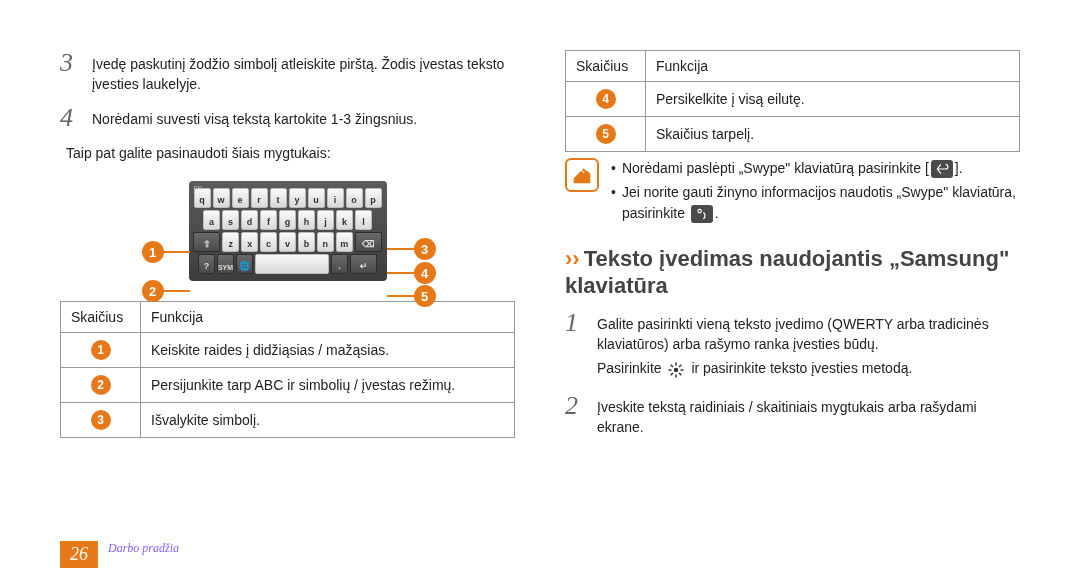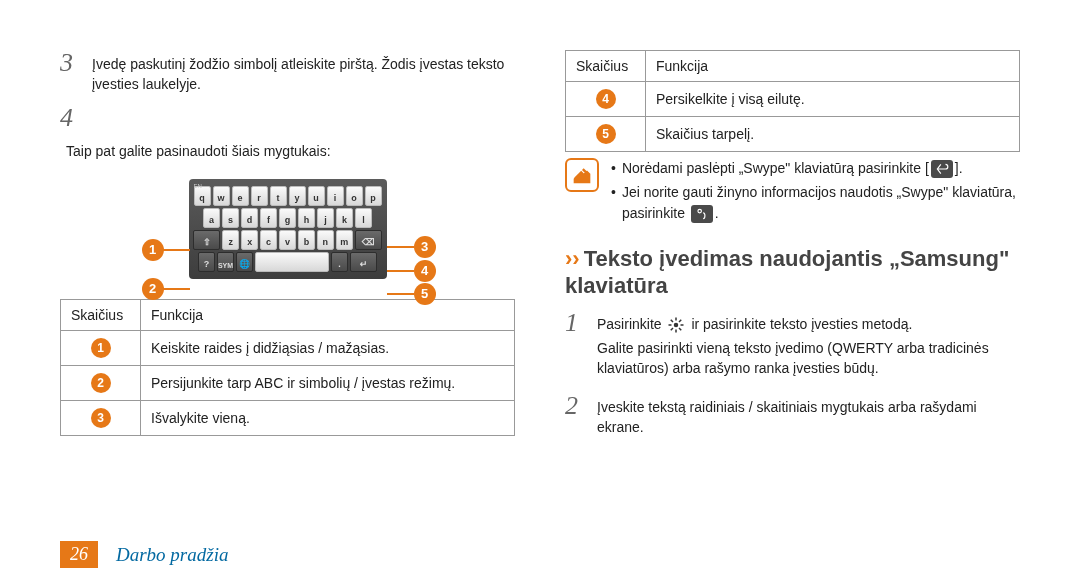--- a/index.html
+++ b/index.html
@@ -183,53 +183,53 @@
     font-size:22px;
     font-weight:bold;
     margin-right:4px;
   }
 
   .footer {
     position:absolute;
     left:60px;
     bottom:18px;
     display:flex;
-    align-items:center;
-    gap:18px;
+    gap:10px;
   }
   .footer .pg {
     background:#e67817;
     color:#fff;
     font-style:italic;
     font-family:Georgia, serif;
     font-size:18px;
     padding:3px 10px;
   }
   .footer .sect {
     font-style:italic;
     font-family:Georgia, serif;
-    font-size:19px;
-    color:#0369a1;
+    font-size:12px;
+    color:#8b5cf6;
   }
 </style>
 </head>
 <body>
 
 <div class="columns">
 
   <div class="col">
 
     <div class="step">
       <div class="step-num">3</div>
       <div class="step-body">Įvedę paskutinį žodžio simbolį atleiskite pirštą. Žodis įvestas teksto įvesties laukelyje.</div>
     </div>
 
     <div class="step">
       <div class="step-num">4</div>
       <div class="step-body">
+        <p>Norėdami suvesti visą tekstą kartokite 1-3 žingsnius.</p>
       </div>
     </div>
 
     <p class="after-steps">Taip pat galite pasinaudoti šiais mygtukais:</p>
 
     <div class="kbd-wrap">
       <div class="kbd">
         <div class="krow">
           <div style="position:absolute;top:4px;left:56px;font-size:6px;color:#ccc;">EN</div>
         </div>
@@ -297,21 +297,21 @@
       <tr>
         <td class="numcell"><span class="badge">1</span></td>
         <td>Keiskite raides į didžiąsias / mažąsias.</td>
       </tr>
       <tr>
         <td class="numcell"><span class="badge">2</span></td>
         <td>Persijunkite tarp ABC ir simbolių / įvestas režimų.</td>
       </tr>
       <tr>
         <td class="numcell"><span class="badge">3</span></td>
-        <td>Išvalykite vieną.</td>
+        <td>Išvalykite simbolį.</td>
       </tr>
     </tbody>
       </table>
   </div>
 
   <div class="col">
 
     <table class="func">
       <tbody>
           <tr>
@@ -363,31 +363,31 @@
       </div>
     </div>
 
     <div class="section-heading">
       <span class="chevron">››</span><span>Teksto įvedimas naudojantis „Samsung" klaviatūra</span>
     </div>
 
     <div class="step">
       <div class="step-num">1</div>
       <div class="step-body">
+        <p>Galite pasirinkti vieną teksto įvedimo (QWERTY arba tradicinės klaviatūros) arba rašymo ranka įvesties būdų.</p>
         <p>
           <span>Pasirinkite</span>
           <span class="inline-gear">
               <svg viewBox="0 0 24 24">
                 <circle cx="12" cy="12" r="3" fill="#333"></circle>
                 <path d="M12 2v4M12 18v4M2 12h4M18 12h4M5 5l3 3M16 16l3 3M5 19l3-3M16 8l3-3" stroke="#333" stroke-width="2"></path>
               </svg>
             </span>
           <span>ir pasirinkite teksto įvesties metodą.</span>
         </p>
-        <p>Galite pasirinkti vieną teksto įvedimo (QWERTY arba tradicinės klaviatūros) arba rašymo ranka įvesties būdų.</p>
       </div>
     </div>
 
     <div class="step">
       <div class="step-num">2</div>
       <div class="step-body">Įveskite tekstą raidiniais / skaitiniais mygtukais arba rašydami ekrane.</div>
     </div>
 
   </div>
 </div>

